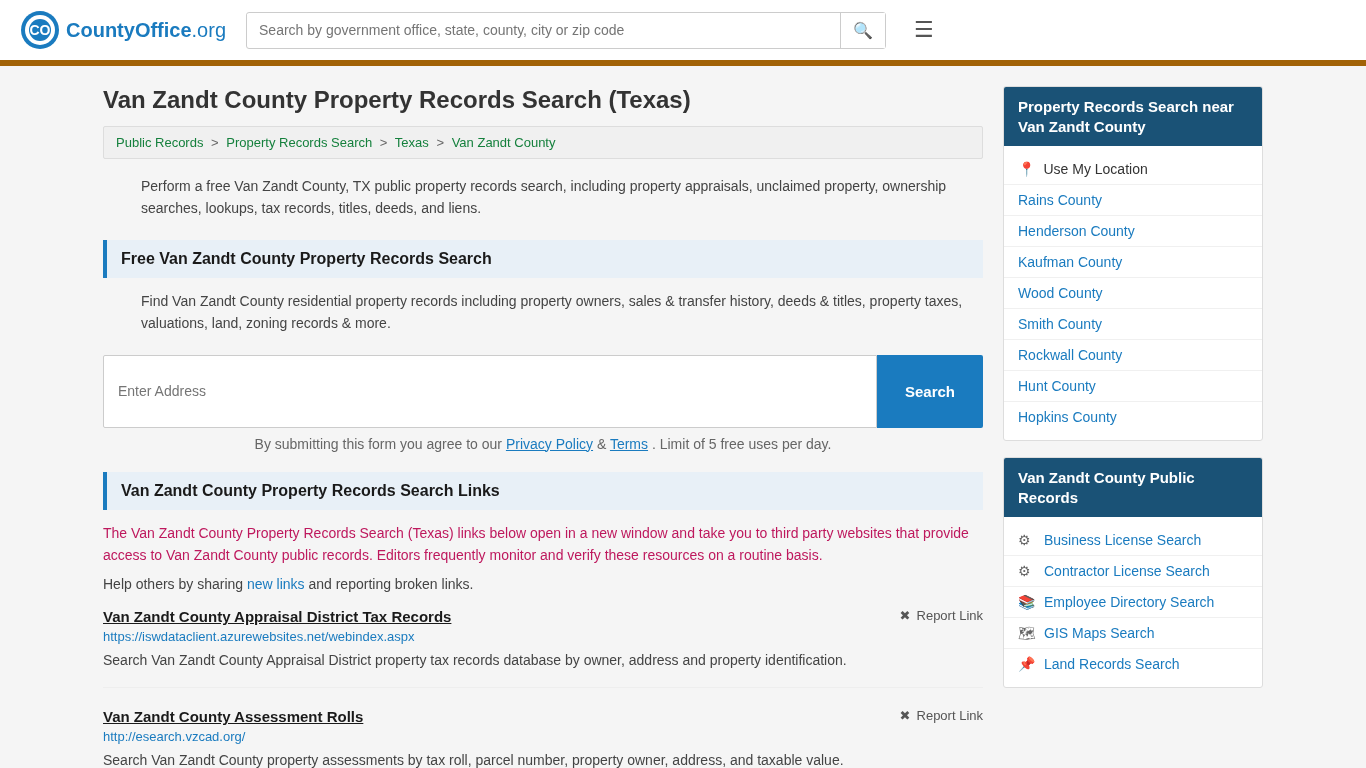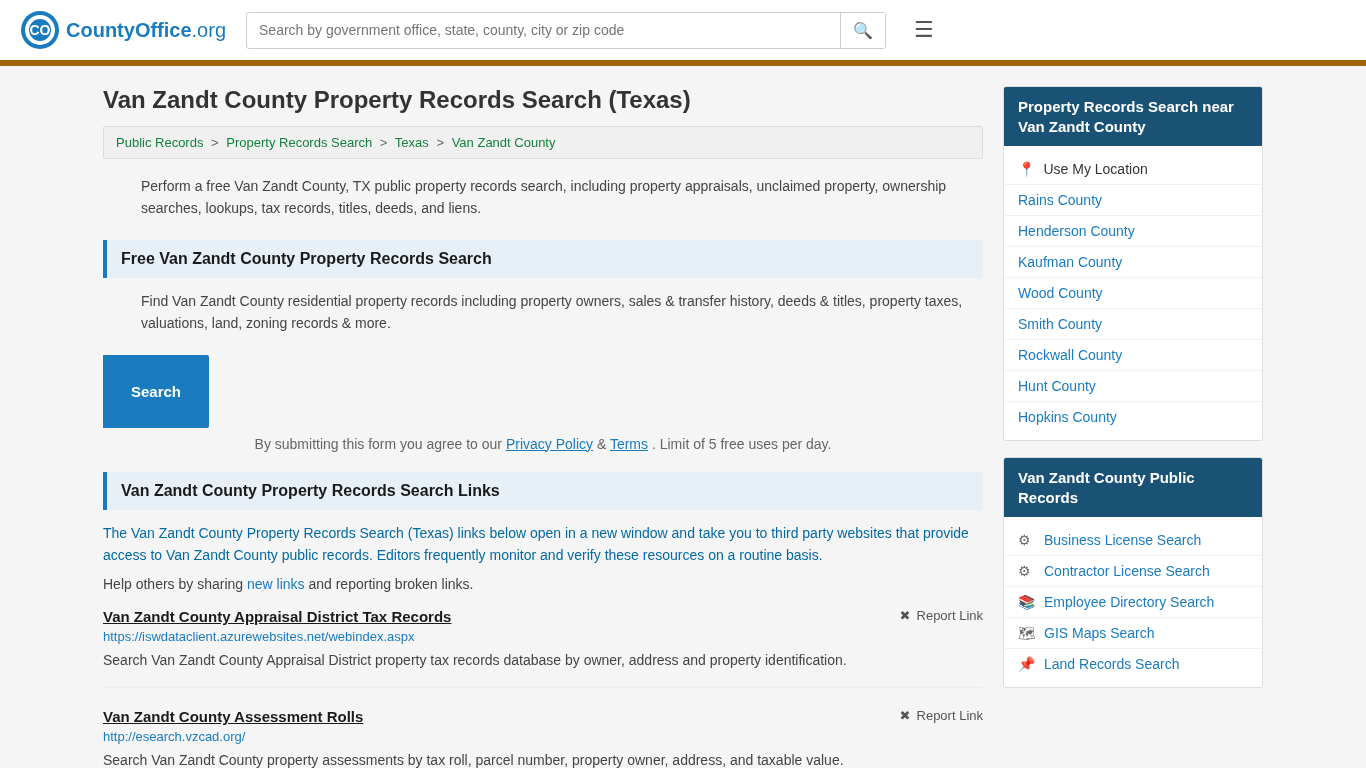--- a/index.html
+++ b/index.html
@@ -155,21 +155,21 @@
     }
     .form-disclaimer {
       font-size: 14px;
       color: #666;
       text-align: center;
     }
     .form-disclaimer a { color: #1a7bbf; text-decoration: underline; cursor: pointer; }
 
     
     .links-section { margin-bottom: 20px; }
-    .links-description { font-size: 14px; color: #0369a1; line-height: 1.6; margin-bottom: 10px; }
+    .links-description { font-size: 14px; color: #be185d; line-height: 1.6; margin-bottom: 10px; }
     .share-text { font-size: 14px; color: #444; margin-bottom: 16px; }
     .share-text a { color: #1a7bbf; text-decoration: none; }
 
     
     .link-item {
       margin-bottom: 20px;
       padding-bottom: 16px;
       border-bottom: 1px solid #eee;
     }
     .link-item-header {
@@ -284,20 +284,21 @@
       <span>&gt;</span>
       <a href="#">Van Zandt County</a>
     </nav>
 
     <p class="description">Perform a free Van Zandt County, TX public property records search, including property appraisals, unclaimed property, ownership searches, lookups, tax records, titles, deeds, and liens.</p>
 
     <div class="search-form-section">
       <div class="section-header">Free Van Zandt County Property Records Search</div>
       <p class="description">Find Van Zandt County residential property records including property owners, sales &amp; transfer history, deeds &amp; titles, property taxes, valuations, land, zoning records &amp; more.</p>
       <div class="address-search-row">
+        <input class="address-input" type="text" placeholder="Enter Address" style="">
         <button class="search-btn">Search</button>
       </div>
       <p class="form-disclaimer">
         <span>By submitting this form you agree to our</span>
         <a href="#">Privacy Policy</a>
         <span> &amp; </span>
         <a href="#">Terms</a>
         <span>. Limit of 5 free uses per day.</span>
       </p>
     </div>

